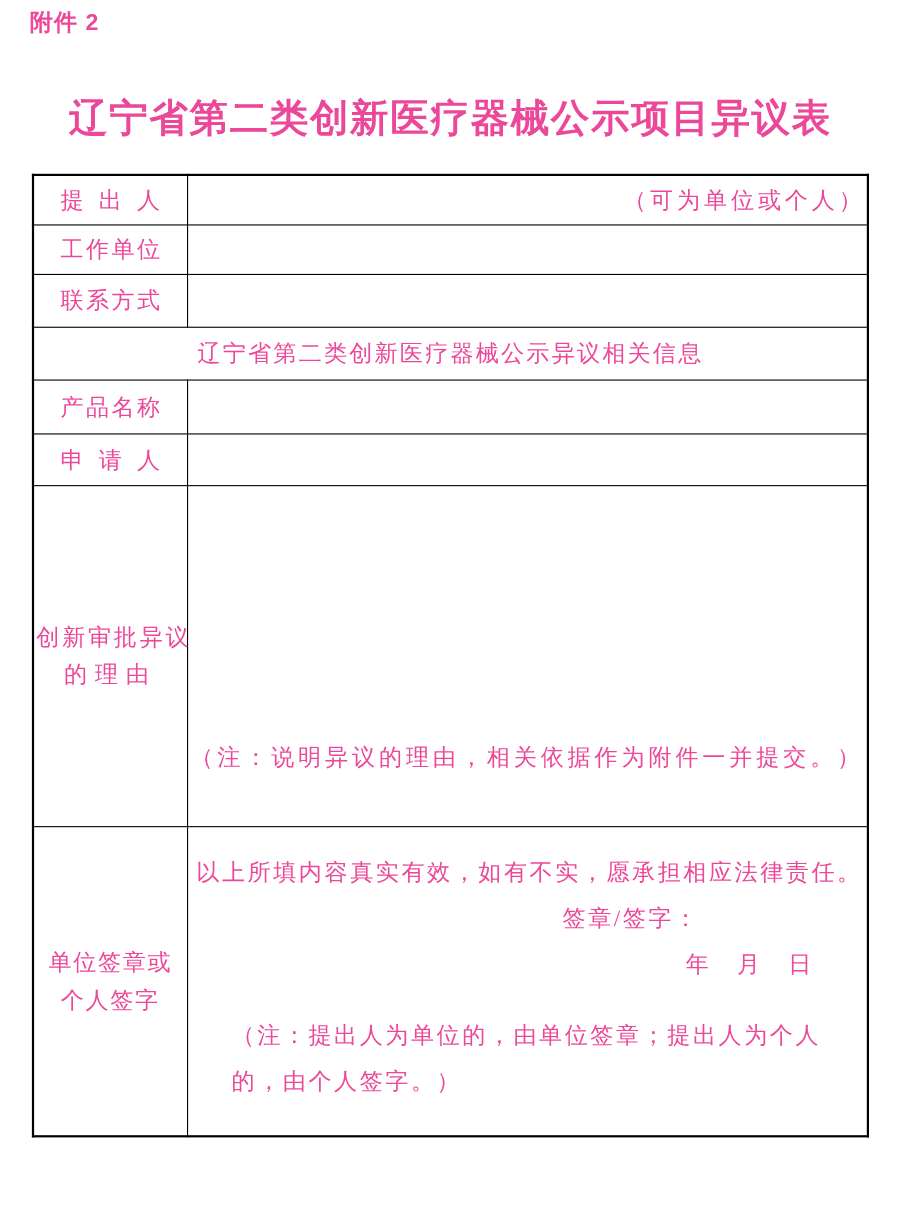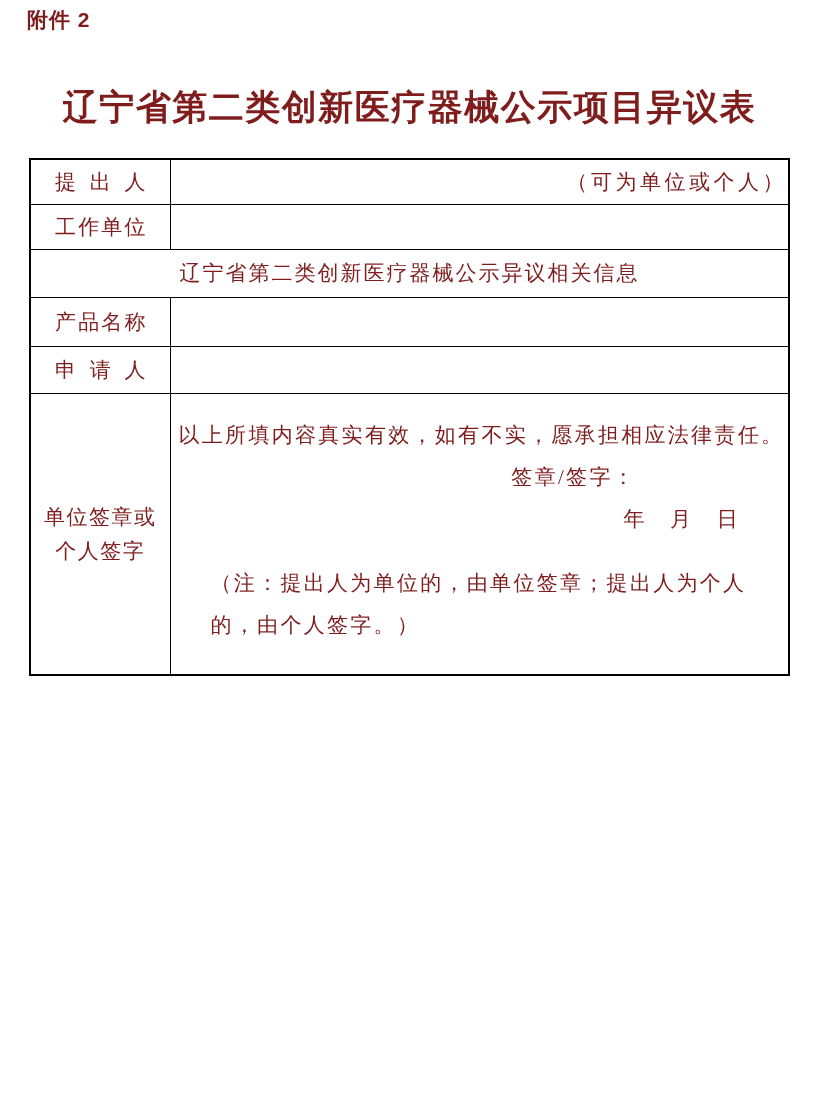--- a/index.html
+++ b/index.html
@@ -2,21 +2,21 @@
 <html lang="zh"><head>
 <meta charset="utf-8">
 <style>
   * { box-sizing: border-box; }
   html, body { margin: 0; padding: 0; background: #ffffff; }
   .page {
     position: relative;
     width: 819px;
     height: 1103px;
     background: #ffffff;
-    color: #7f1d1d;
+    color: #ec4899;
     font-family: "Liberation Serif", serif;
     overflow: hidden;
   }
   .attachment {
     position: absolute;
     left: 27px;
     top: 6px;
     font-size: 21px;
     font-weight: 600;
     letter-spacing: 1px;
@@ -119,36 +119,49 @@
       <td class="field-cell">
         <span class="hint">（可为单位或个人）</span>
       </td>
     </tr>
 
     <tr style="height:45px;">
       <td class="label-cell">工作单位</td>
       <td class="field-cell"></td>
     </tr>
 
+    <tr style="height:48px;">
+      <td class="label-cell">联系方式</td>
+      <td class="field-cell"></td>
+    </tr>
 
     <tr style="height:48px;">
       <td class="section-header-cell" colspan="2">辽宁省第二类创新医疗器械公示异议相关信息</td>
     </tr>
 
     <tr style="height:49px;">
       <td class="label-cell">产品名称</td>
       <td class="field-cell"></td>
     </tr>
 
     <tr style="height:47px;">
       <td class="label-cell">申请人</td>
       <td class="field-cell"></td>
     </tr>
 
 
+    <tr style="height:310px;">
+      <td class="label-cell-2line">
+        <div class="lbl-line">创新审批异议</div>
+        <div class="lbl-line widest">的理由</div>
+      </td>
+      <td class="field-cell reason-field">
+        <div class="reason-note">（注：说明异议的理由，相关依据作为附件一并提交。）</div>
+      </td>
+    </tr>
 
     <tr style="height:282px;">
       <td class="label-cell-2line">
         <div class="lbl-line narrowset">单位签章或</div>
         <div class="lbl-line narrowset">个人签字</div>
       </td>
       <td class="field-cell sign-field">
         <div class="sign-statement">以上所填内容真实有效，如有不实，愿承担相应法律责任。</div>
         <div class="sign-seal">签章/签字：</div>
         <div class="sign-date">年　月　日</div>

